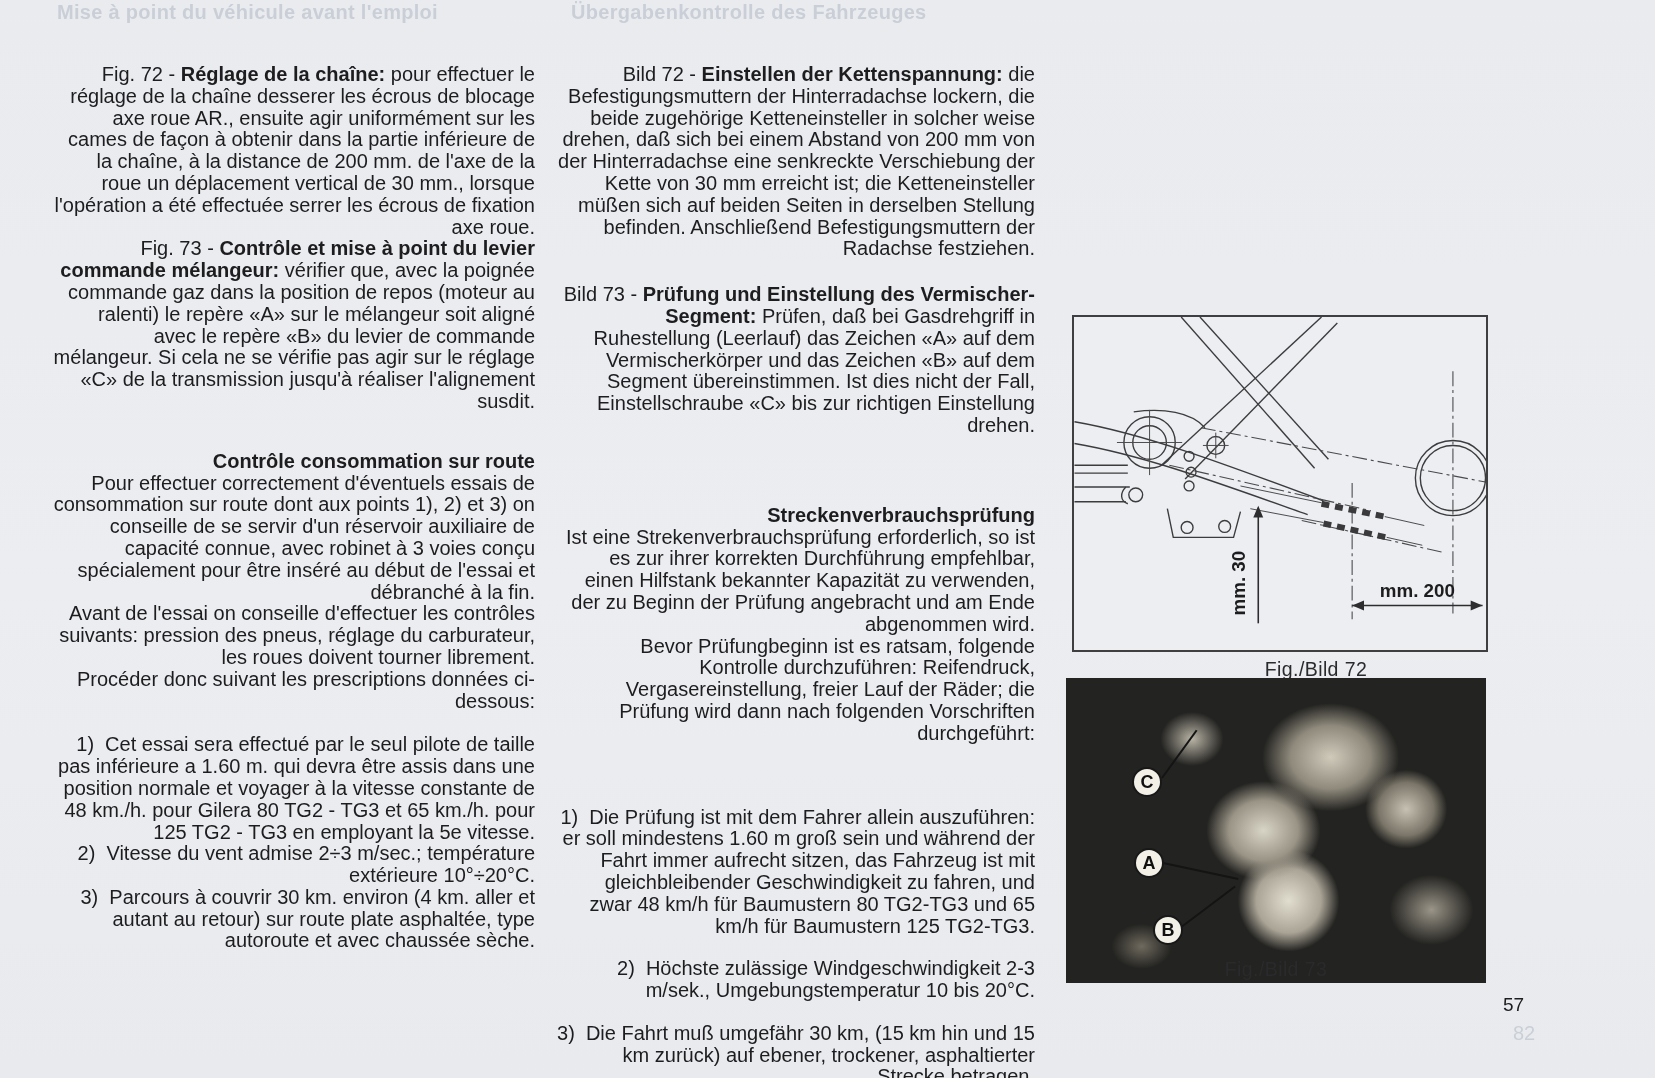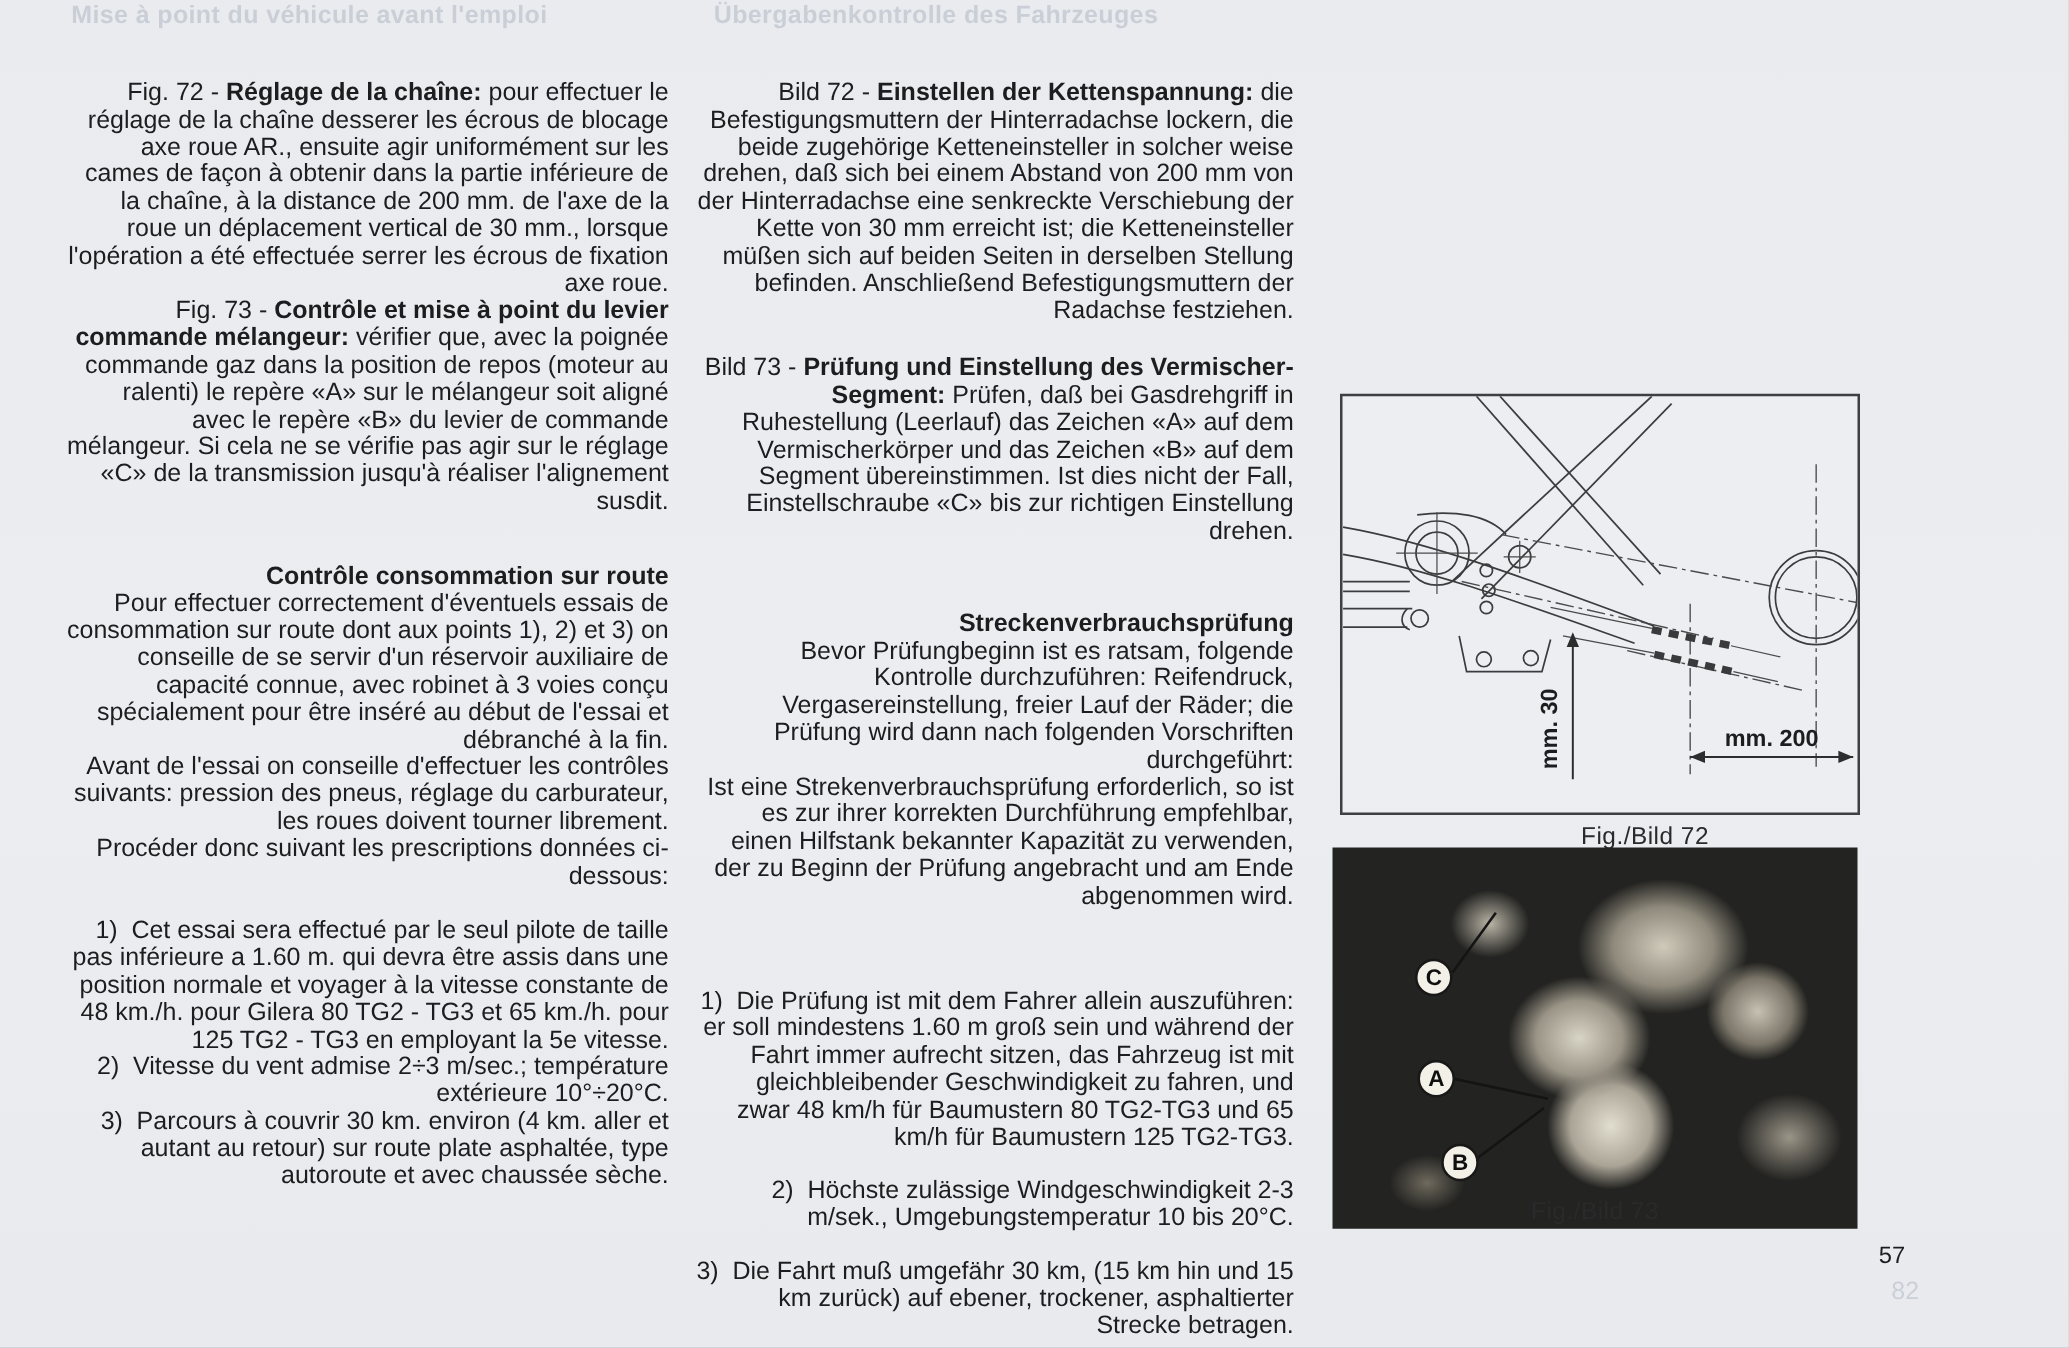--- a/index.html
+++ b/index.html
@@ -17,21 +17,21 @@
   .ghost-left{left:57px;text-align:right;}
   .ghost-right{left:540px;margin-left:31px;}
   .ghost-num{position:absolute;left:1513px;top:1022px;font-size:20px;color:#b3b9c6;opacity:.55;filter:blur(.5px);}
   
   .col{position:absolute;top:64px;font-size:20px;line-height:21.8px;text-align:justify;}
   .col-fr{left:52px;width:483px;}
   .col-de{left:557px;width:478px;}
   .col p{margin:0;text-align:right;}
   .para{margin:0 0 42px 0;}
   .col-de .para1{margin-bottom:24px;}
-  .col-de .para2{margin-bottom:52px;}
+  .col-de .para2{margin-bottom:68px;}
   .col-fr .para2{margin-bottom:38px;}
   .sect-head{font-size:20px;font-weight:700;margin:0 0 21px 0;text-align:left;}
   .intro{margin:0 0 22px 0;}
   .col-de .intro{margin-bottom:62px;}
   .item{margin:0 0 31px 0;}
   .col-de .item{margin-bottom:21px;}
   .inum{padding-right:11px;}
   b,.bold{font-weight:700;}
   
   .fig72-box{
@@ -101,22 +101,22 @@
     <p class="item"><span class="inum">1)</span><span>Cet essai sera effectué par le seul pilote de taille pas inférieure a 1.60 m. qui devra être assis dans une position normale et voyager à la vitesse constante de 48 km./h. pour Gilera 80 TG2 - TG3 et 65 km./h. pour 125 TG2 - TG3 en employant la 5e vitesse.</span></p>
     <p class="item"><span class="inum">2)</span><span>Vitesse du vent admise 2÷3 m/sec.; température extérieure 10°÷20°C.</span></p>
     <p class="item"><span class="inum">3)</span><span>Parcours à couvrir 30 km. environ (4 km. aller et autant au retour) sur route plate asphaltée, type autoroute et avec chaussée sèche.</span></p>
   </div>
 
   <div class="col col-de" lang="de">
     <p class="para para1"><span>Bild 72 - </span><span class="bold">Einstellen der Kettenspannung:</span><span> die Befestigungsmuttern der Hinterradachse lockern, die beide zugehörige Ketteneinsteller in solcher weise drehen, daß sich bei einem Abstand von 200 mm von der Hinterradachse eine senkreckte Verschiebung der Kette von 30 mm erreicht ist; die Ketteneinsteller müßen sich auf beiden Seiten in derselben Stellung befinden. Anschließend Befestigungsmuttern der Radachse festziehen.</span></p>
     <p class="para para2"><span>Bild 73 - </span><span class="bold">Prüfung und Einstellung des Vermischer-Segment:</span><span> Prüfen, daß bei Gasdrehgriff in Ruhestellung (Leerlauf) das Zeichen «A» auf dem Vermischerkörper und das Zeichen «B» auf dem Segment übereinstimmen. Ist dies nicht der Fall, Einstellschraube «C» bis zur richtigen Einstellung drehen.</span></p>
     <p class="sect-head">Streckenverbrauchsprüfung</p>
     <div class="intro">
+      <p>Ist eine Strekenverbrauchsprüfung erforderlich, so ist es zur ihrer korrekten Durchführung empfehlbar, einen Hilfstank bekannter Kapazität zu verwenden, der zu Beginn der Prüfung angebracht und am Ende abgenommen wird.</p>
       <p>Bevor Prüfungbeginn ist es ratsam, folgende Kontrolle durchzuführen: Reifendruck, Vergasereinstellung, freier Lauf der Räder; die Prüfung wird dann nach folgenden Vorschriften durchgeführt:</p>
-      <p>Ist eine Strekenverbrauchsprüfung erforderlich, so ist es zur ihrer korrekten Durchführung empfehlbar, einen Hilfstank bekannter Kapazität zu verwenden, der zu Beginn der Prüfung angebracht und am Ende abgenommen wird.</p>
     </div>
     <p class="item"><span class="inum">1)</span><span>Die Prüfung ist mit dem Fahrer allein auszuführen: er soll mindestens 1.60 m groß sein und während der Fahrt immer aufrecht sitzen, das Fahrzeug ist mit gleichbleibender Geschwindigkeit zu fahren, und zwar 48 km/h für Baumustern 80 TG2-TG3 und 65 km/h für Baumustern 125 TG2-TG3.</span></p>
     <p class="item"><span class="inum">2)</span><span>Höchste zulässige Windgeschwindigkeit 2-3 m/sek., Umgebungstemperatur 10 bis 20°C.</span></p>
     <p class="item"><span class="inum">3)</span><span>Die Fahrt muß umgefähr 30 km, (15 km hin und 15 km zurück) auf ebener, trockener, asphaltierter Strecke betragen.</span></p>
   </div>
 
   <div class="fig72-box">
     <svg viewBox="0 0 416 337">
 
       <line class="ln" x1="108" y1="0" x2="243" y2="153"></line>

